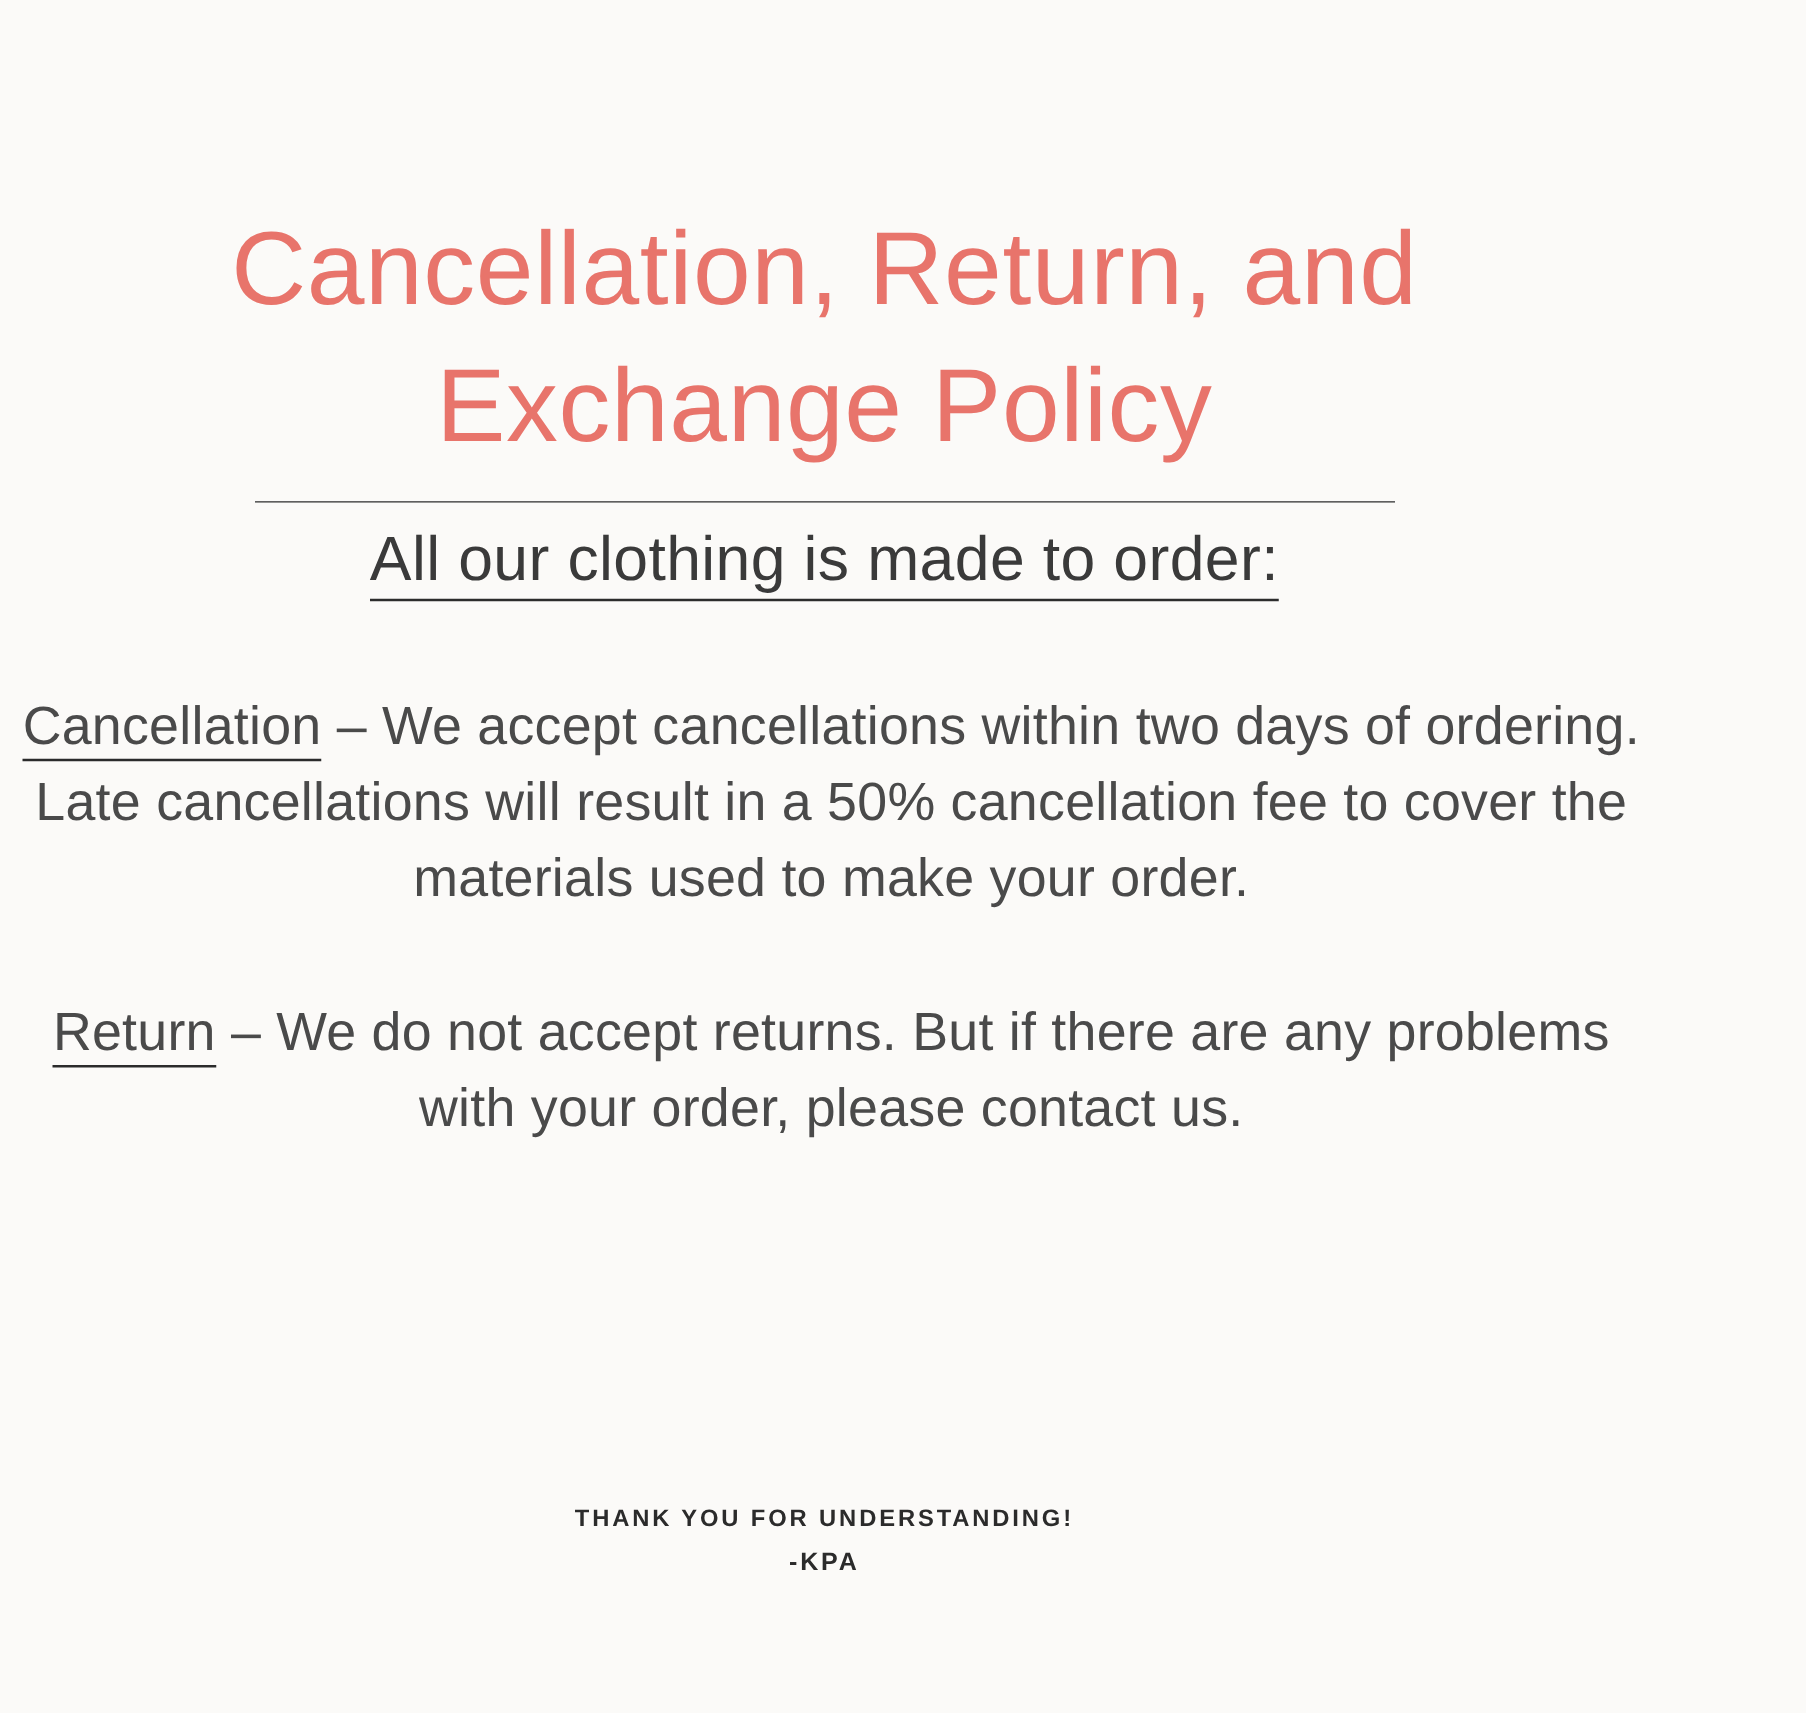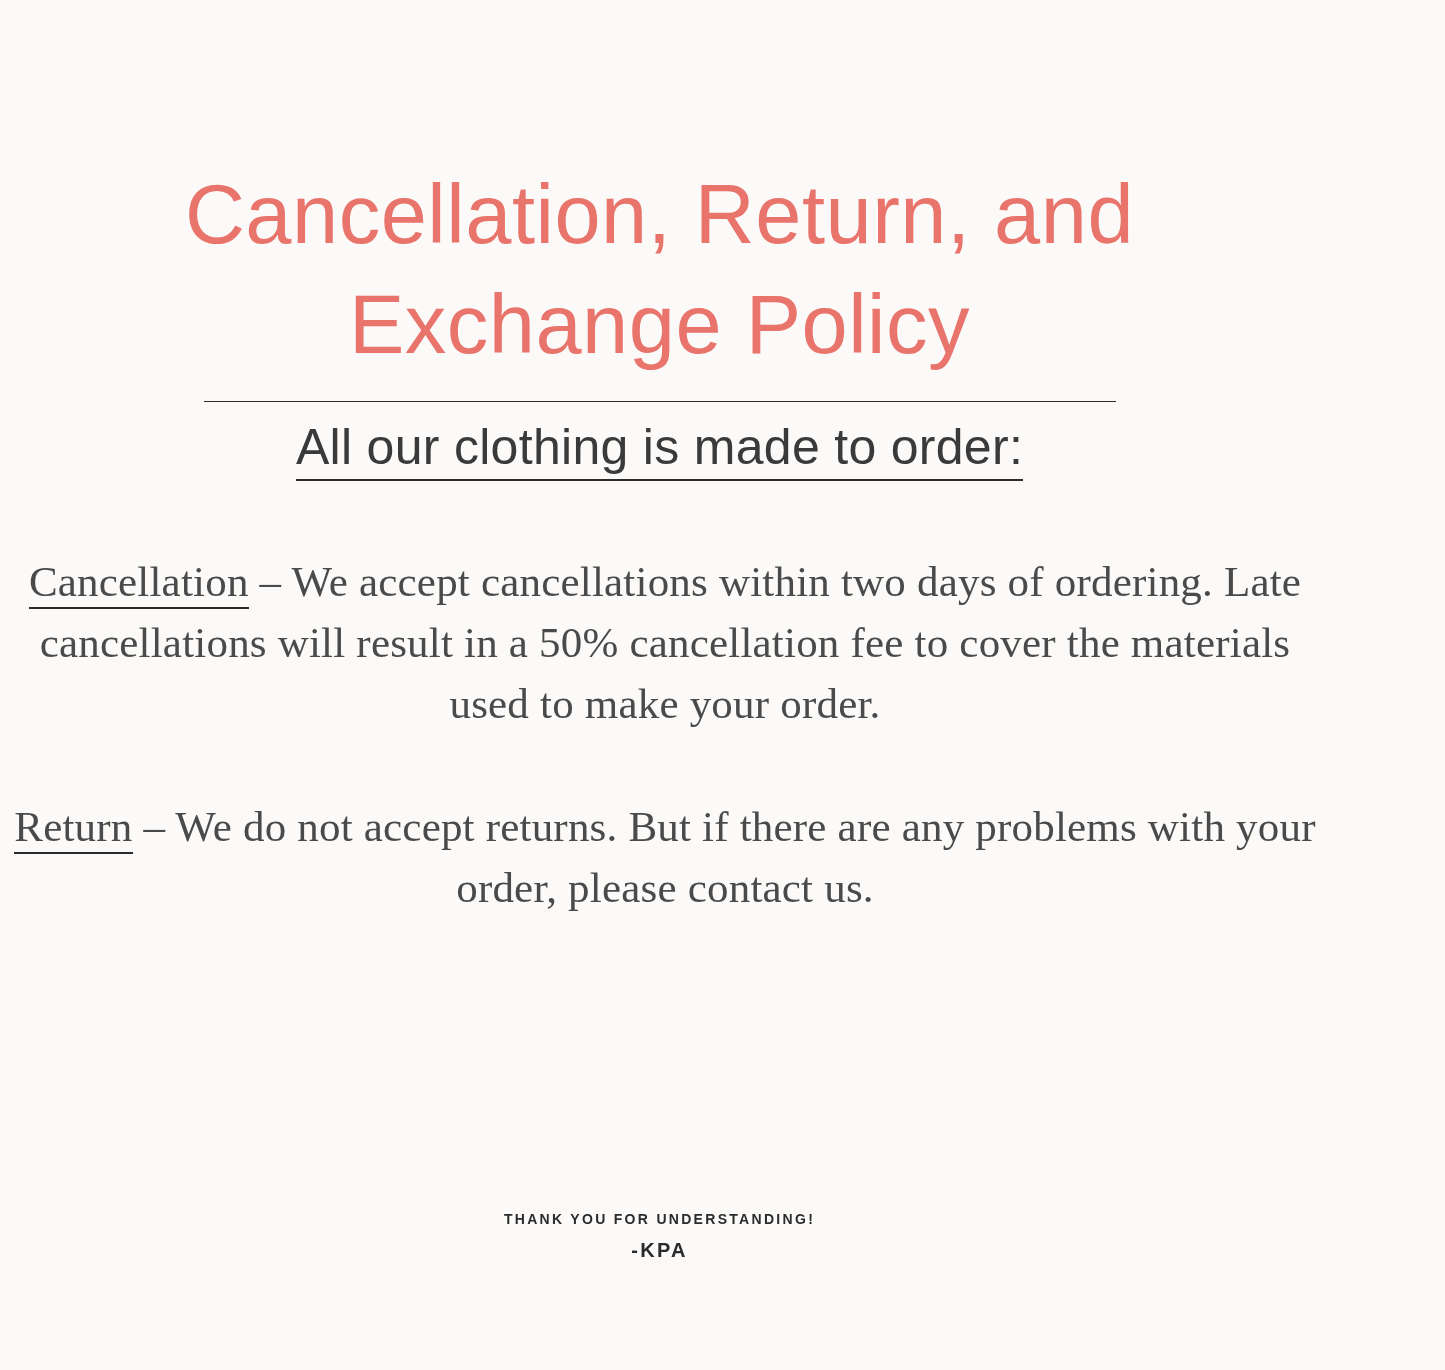--- a/index.html
+++ b/index.html
@@ -54,39 +54,38 @@
   }
   .body-block {
     margin: 0 auto;
     width: 1330px;
     text-align: center;
     color: #4a4a4a;
     font-weight: 300;
     font-size: 43px;
     line-height: 1.42;
     letter-spacing: 0.2px;
-    font-family: Liberation Serif, serif;
   }
   .body-block.first { margin-top: 72px; }
   .body-block.mid { margin-top: 62px; }
   .body-block.last { margin-top: 62px; }
   .lead {
     border-bottom: 2.2px solid #2b2b2b;
     padding-bottom: 2px;
   }
   .footer {
     position: absolute;
     left: 0;
     right: 0;
     bottom: 108px;
     text-align: center;
   }
   .footer .thanks {
     color: #2b2b2b;
-    font-size: 14px;
+    font-size: 19px;
     font-weight: 700;
     letter-spacing: 2.3px;
     margin: 12px;
   }
   .footer .sig {
     color: #2b2b2b;
     font-size: 20px;
     font-weight: 700;
     letter-spacing: 2.3px;
     margin: 6px 0 0 0;

